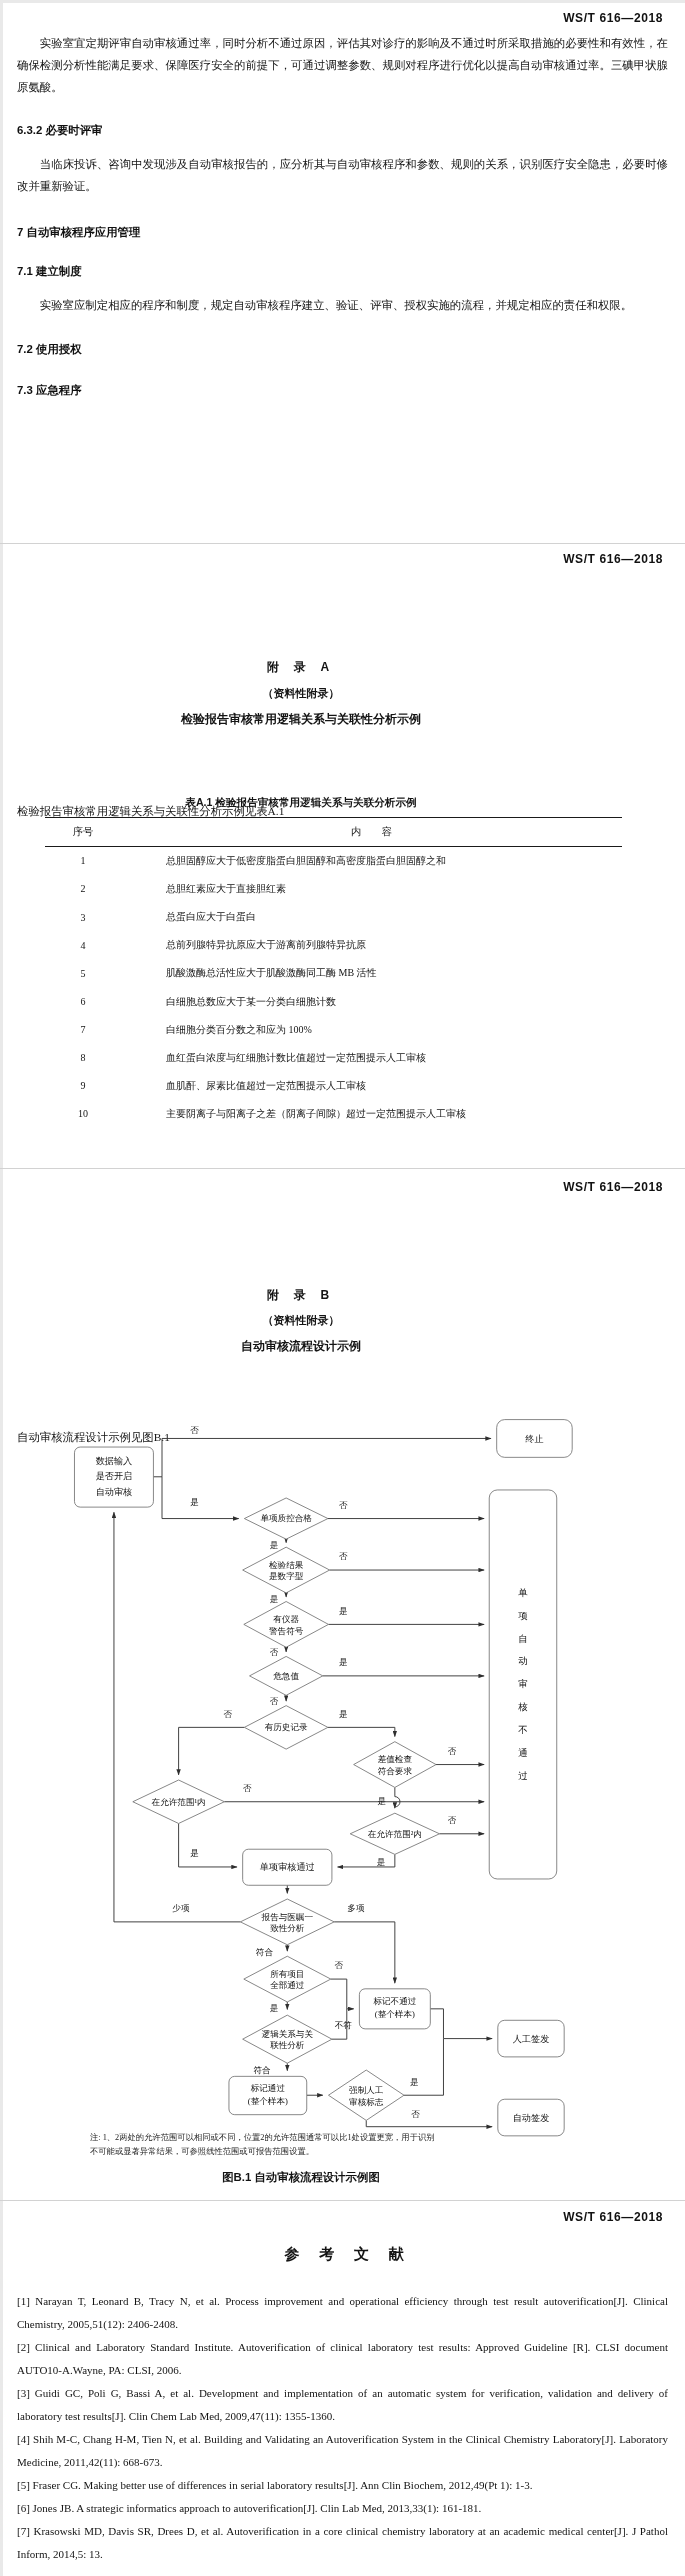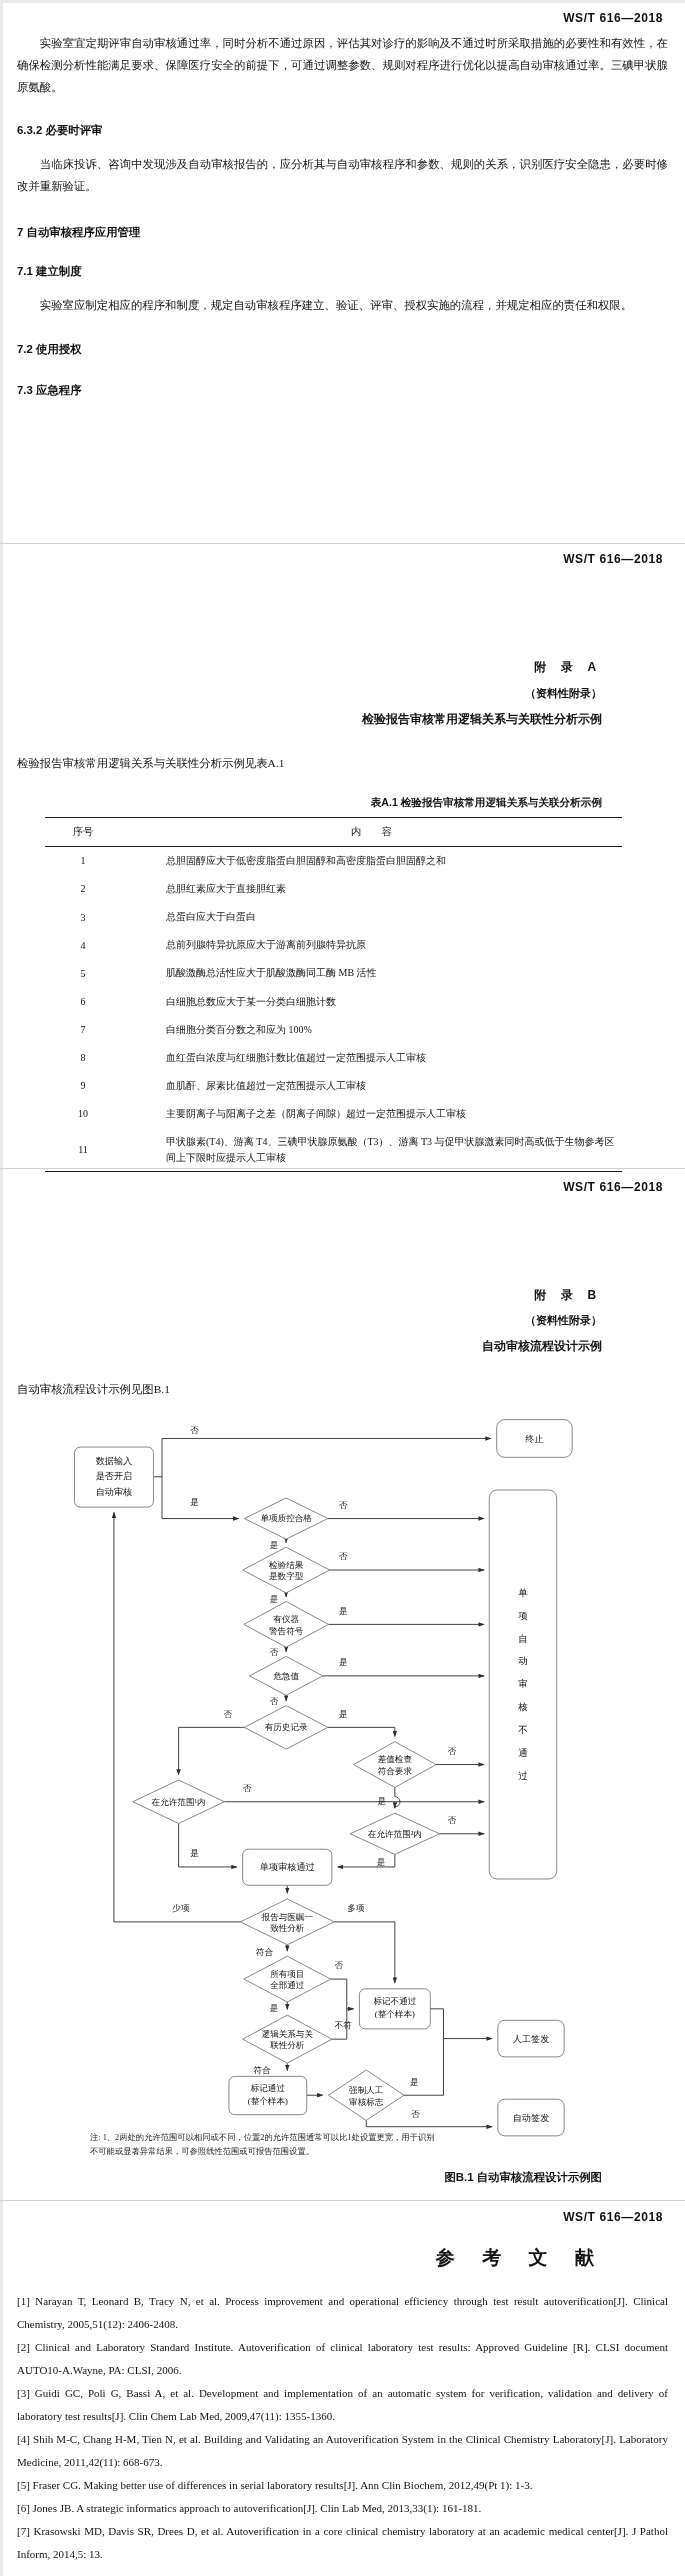--- a/index.html
+++ b/index.html
@@ -16,25 +16,25 @@
   }
   
   .p1body{position:absolute;top:32px;left:17px;width:651px;}
   .para{font-size:11.4px;line-height:22px;text-align:justify;text-indent:2em;margin:0;}
   .hd{
     font-family:"Liberation Sans","DejaVu Sans",sans-serif;font-weight:bold;
     font-size:11.4px;margin:0;color:#111;
   }
   .mt-a{margin-top:25px;} .mt-b{margin-top:15px;} .mt-c{margin-top:27.5px;} .mt-d{margin-top:24px;} .mt-e{margin-top:26px;}
   
-  .ctr{position:absolute;left:0;width:602px;text-align:right;}
+  .ctr{position:absolute;left:0;width:602px;text-align:center;}
   .apx-t1{font-family:"Liberation Sans","DejaVu Sans",sans-serif;font-weight:bold;font-size:12px;letter-spacing:5.7px;}
   .apx-t2{font-family:"Liberation Sans","DejaVu Sans",sans-serif;font-weight:bold;font-size:11px;}
   .apx-t3{font-family:"Liberation Sans","DejaVu Sans",sans-serif;font-weight:bold;font-size:12px;}
-  .intro{position:absolute;left:17px;font-size:11.4px;}
+  .intro{position:absolute;left:17px;font-size:11.4px;margin-top:48px;}
   .tbl-caption{font-family:"Liberation Sans","DejaVu Sans",sans-serif;font-weight:bold;font-size:10.6px;}
   
   table.logic{
     position:absolute;left:45px;top:817px;width:577px;border-collapse:collapse;
     font-size:10px;
   }
   table.logic th{
     font-weight:normal;font-size:10.3px;
     border-top:1.4px solid #1a1a1a;border-bottom:0.9px solid #1a1a1a;
     padding:6.9px 0;
@@ -49,21 +49,21 @@
   svg.flow .shape{fill:#ffffff;stroke:#6a6a6a;stroke-width:1.4;}
   svg.flow .edge{fill:none;stroke:#3c3c3c;stroke-width:1.7;}
   svg.flow text{font-family:"Liberation Serif","DejaVu Serif",serif;fill:#111;text-anchor:middle;}
   svg.flow .nt{font-size:15px;}
   svg.flow .nt16{font-size:16px;}
   svg.flow .el{font-size:15px;}
   svg.flow .vt{font-size:16.5px;}
   .fnote{position:absolute;left:90px;top:2131px;width:355px;font-size:8.3px;line-height:14.3px;color:#222;}
   .fig-caption{font-family:"Liberation Sans","DejaVu Sans",sans-serif;font-weight:bold;font-size:11.4px;}
   
-  .ref-title{font-family:Liberation Mono, monospace;font-weight:bold;font-size:19px;letter-spacing:8px;}
+  .ref-title{font-family:Liberation Serif, serif;font-weight:bold;font-size:15px;letter-spacing:8px;padding-left:47px;}
   .refs{position:absolute;left:17px;top:2290px;width:651px;}
   .refs p{margin:0;font-size:11px;line-height:23px;text-align:justify;}
 </style>
 </head>
 <body>
 
 <div class="page-surface"></div>
 
 <div class="sep" style="top:543px"></div>
 <div class="sep" style="top:1168px"></div>
@@ -130,24 +130,20 @@
         <td class="no">8</td>
         <td class="content">血红蛋白浓度与红细胞计数比值超过一定范围提示人工审核</td>
       </tr>
     <tr>
         <td class="no">9</td>
         <td class="content">血肌酐、尿素比值超过一定范围提示人工审核</td>
       </tr>
     <tr>
         <td class="no">10</td>
         <td class="content">主要阴离子与阳离子之差（阴离子间隙）超过一定范围提示人工审核</td>
-      </tr>
-    <tr class="last">
-        <td class="no">11</td>
-        <td class="content">甲状腺素(T4)、游离 T4、三碘甲状腺原氨酸（T3）、游离 T3 与促甲状腺激素同时高或低于生物参考区间上下限时应提示人工审核</td>
       </tr>
   </tbody>
 </table>
 
 <div class="hdr" style="top:1180px">WS/T 616—2018</div>
 
 <div class="ctr apx-t1" style="top:1287px">附  录  B</div>
 <div class="ctr apx-t2" style="top:1313px">（资料性附录）</div>
 <div class="ctr apx-t3" style="top:1338px">自动审核流程设计示例</div>
 <div class="intro" style="top:1382px">自动审核流程设计示例见图B.1</div>

